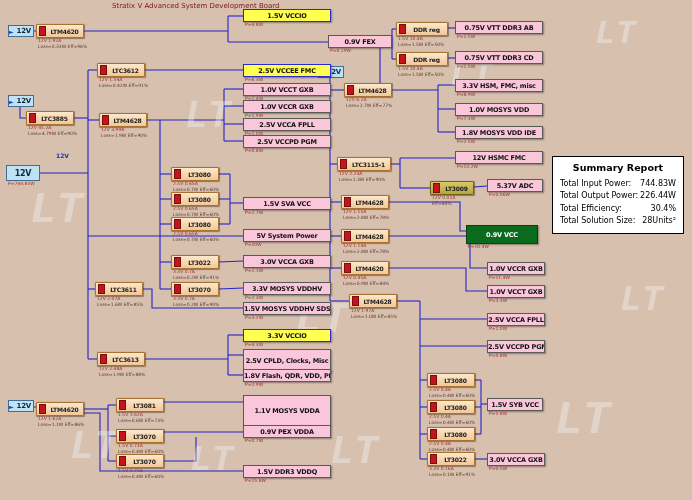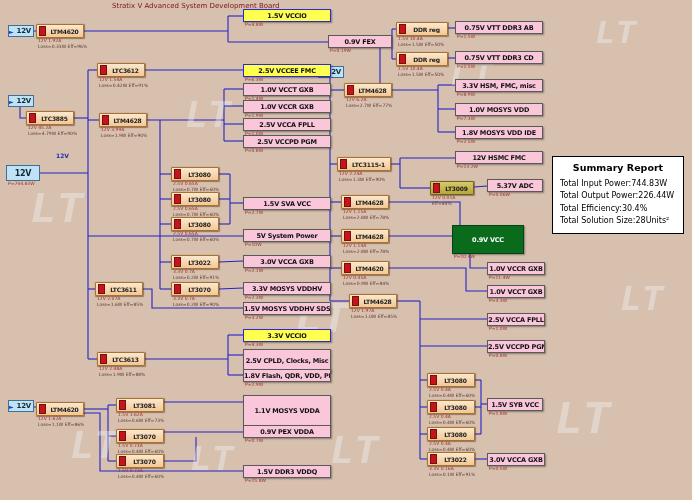--- a/index.html
+++ b/index.html
@@ -25,21 +25,21 @@
   .subs{position:absolute;top:calc(100% + 1px);left:1px;font-size:4.5px;line-height:1.25;
         color:#5c3a2e;white-space:nowrap;font-weight:normal;text-align:left}
   .subs .s0{color:#a03030}
   .floatlabel{position:absolute;font-size:6px;font-weight:bold;color:#1b2fb0;z-index:3}
   .watermark{position:absolute;font-family:Liberation Mono, monospace;font-style:italic;font-weight:bold;
         color:rgba(240,245,250,0.38);z-index:1;pointer-events:none}
   #title{position:absolute;left:112px;top:2px;font-size:7px;color:#7c1414;z-index:3}
   #summary{position:absolute;left:552px;top:156px;width:132px;background:#ffffff;
         border:1px solid #000;z-index:4;padding:5px 7px;box-sizing:border-box}
   #summary h3{margin:0 0 5px;font-size:9.5px;text-align:center;font-family:"DejaVu Sans",sans-serif}
-  .srow{display:flex;justify-content:flex-start;font-size:8px;line-height:1.55}
+  .srow{display:flex;justify-content:space-between;font-size:8px;line-height:1.55}
 </style>
 </head>
 <body>
 
 <div id="canvas">
   <svg id="wires" width="692" height="500">
       <polyline points="34,31 36,31" fill="none" stroke="#2323c8" stroke-width="1.1"></polyline>
       <polyline points="84,31 228,31" fill="none" stroke="#2323c8" stroke-width="1.1"></polyline>
       <polyline points="228,16 228,42" fill="none" stroke="#2323c8" stroke-width="1.1"></polyline>
       <polyline points="228,16 243,16" fill="none" stroke="#2323c8" stroke-width="1.1"></polyline>
@@ -551,21 +551,21 @@
       <div class="subs">
         <div class="s0">P=13.2W</div>
       </div>
     </div>
     <div class="node load" style="left: 487px; top: 179px; width: 56px; height: 13px;">
       <span class="nlabel">5.37V ADC</span>
       <div class="subs">
         <div class="s0">P=0.06W</div>
       </div>
     </div>
-    <div class="node load-green" style="left: 452px; top: 225px; width: 72px; height: 29px;">
+    <div class="node load-green" style="left: 466px; top: 225px; width: 72px; height: 19px;">
       <span class="nlabel">0.9V VCC</span>
       <div class="subs">
         <div class="s0">P=10.4W</div>
       </div>
     </div>
     <div class="node load" style="left: 487px; top: 262px; width: 58px; height: 13px;">
       <span class="nlabel">1.0V VCCR GXB</span>
       <div class="subs">
         <div class="s0">P=11.4W</div>
       </div>

